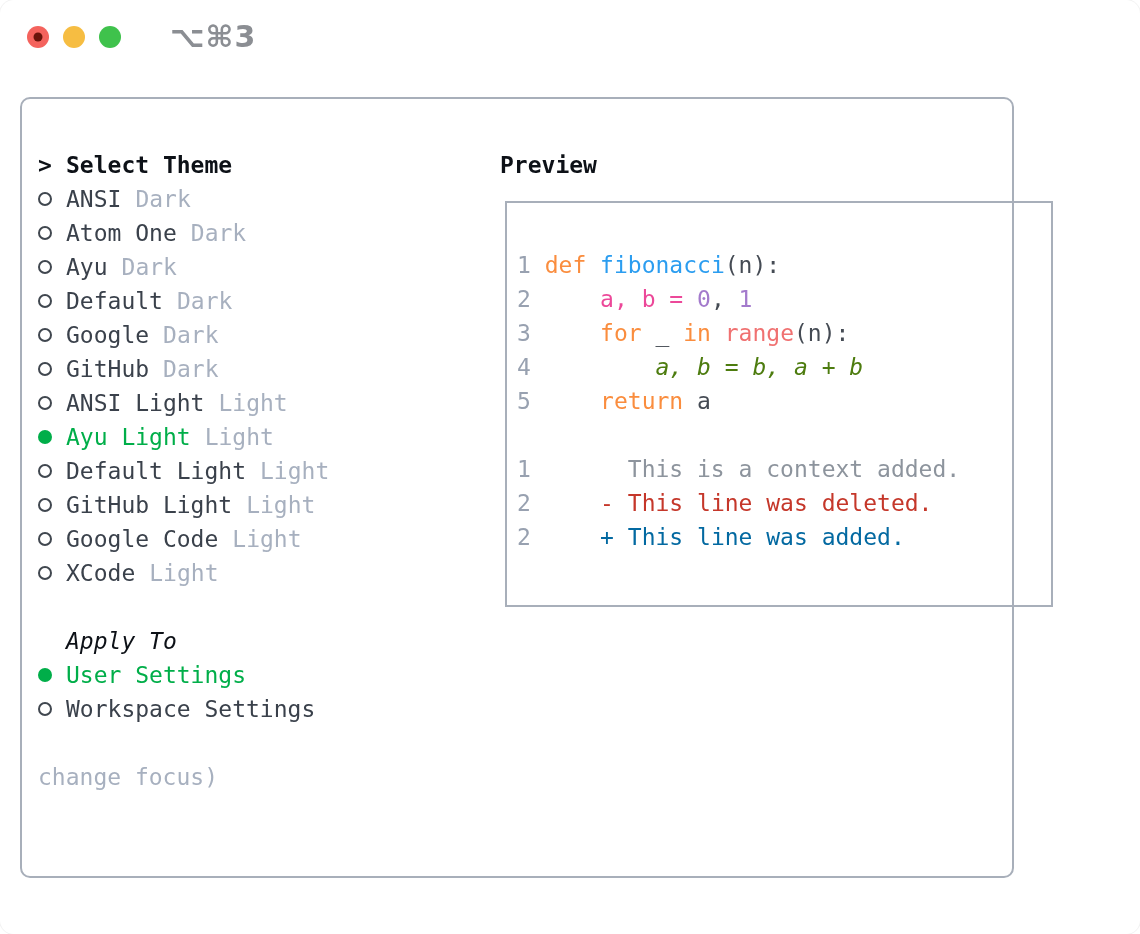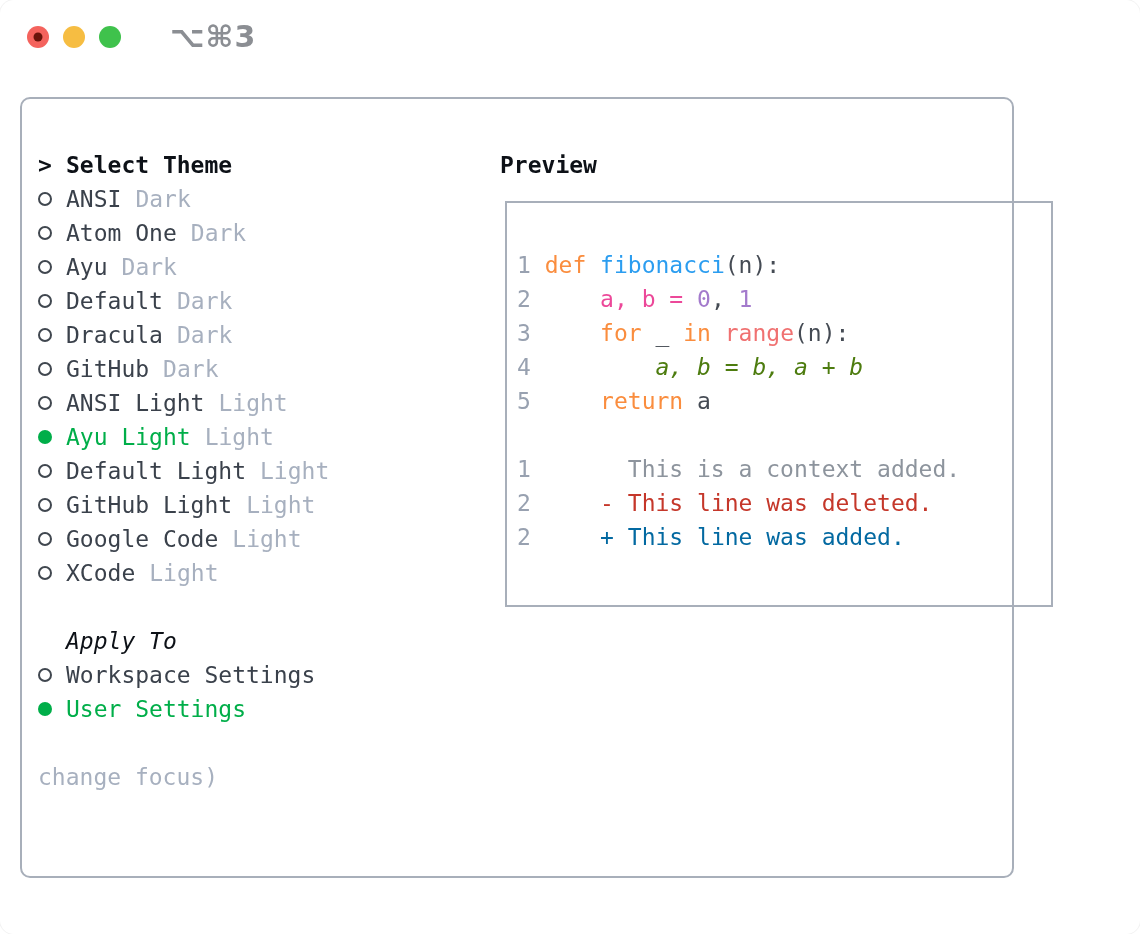--- a/index.html
+++ b/index.html
@@ -64,40 +64,40 @@
       <div class="row">
         <span class="marker"><span class="prompt-char">&gt;</span></span>
         <span class="header-text">Select Theme</span>
       </div>
 
       <div id="theme-list">
           <div class="row"><span class="marker"><span class="circle hollow"></span></span><span class="item-name">ANSI</span><span class="item-suffix">Dark</span></div>
           <div class="row"><span class="marker"><span class="circle hollow"></span></span><span class="item-name">Atom One</span><span class="item-suffix">Dark</span></div>
           <div class="row"><span class="marker"><span class="circle hollow"></span></span><span class="item-name">Ayu</span><span class="item-suffix">Dark</span></div>
           <div class="row"><span class="marker"><span class="circle hollow"></span></span><span class="item-name">Default</span><span class="item-suffix">Dark</span></div>
-          <div class="row"><span class="marker"><span class="circle hollow"></span></span><span class="item-name">Dracula</span><span class="item-suffix">Dark</span></div>
+          <div class="row"><span class="marker"><span class="circle hollow"></span></span><span class="item-name">Google</span><span class="item-suffix">Dark</span></div>
           <div class="row"><span class="marker"><span class="circle hollow"></span></span><span class="item-name">GitHub</span><span class="item-suffix">Dark</span></div>
           <div class="row"><span class="marker"><span class="circle hollow"></span></span><span class="item-name">ANSI Light</span><span class="item-suffix">Light</span></div>
           <div class="row"><span class="marker"><span class="circle selected"></span></span><span class="item-name selected">Ayu Light</span><span class="item-suffix">Light</span></div>
           <div class="row"><span class="marker"><span class="circle hollow"></span></span><span class="item-name">Default Light</span><span class="item-suffix">Light</span></div>
           <div class="row"><span class="marker"><span class="circle hollow"></span></span><span class="item-name">GitHub Light</span><span class="item-suffix">Light</span></div>
           <div class="row"><span class="marker"><span class="circle hollow"></span></span><span class="item-name">Google Code</span><span class="item-suffix">Light</span></div>
           <div class="row"><span class="marker"><span class="circle hollow"></span></span><span class="item-name">XCode</span><span class="item-suffix">Light</span></div>
         </div>
 
       <div class="spacer"></div>
 
       <div class="row">
         <span class="marker"></span>
         <span class="section-text">Apply To</span>
       </div>
 
       <div id="apply-list">
+          <div class="row"><span class="marker"><span class="circle selected"></span></span><span class="item-name selected">User Settings</span></div>
           <div class="row"><span class="marker"><span class="circle hollow"></span></span><span class="item-name">Workspace Settings</span></div>
-          <div class="row"><span class="marker"><span class="circle selected"></span></span><span class="item-name selected">User Settings</span></div>
         </div>
 
       <div class="spacer"></div>
 
       <div>
         <div class="row hint-line">change focus)</div>
       </div>
     </div>
 
     <div class="preview-col">

